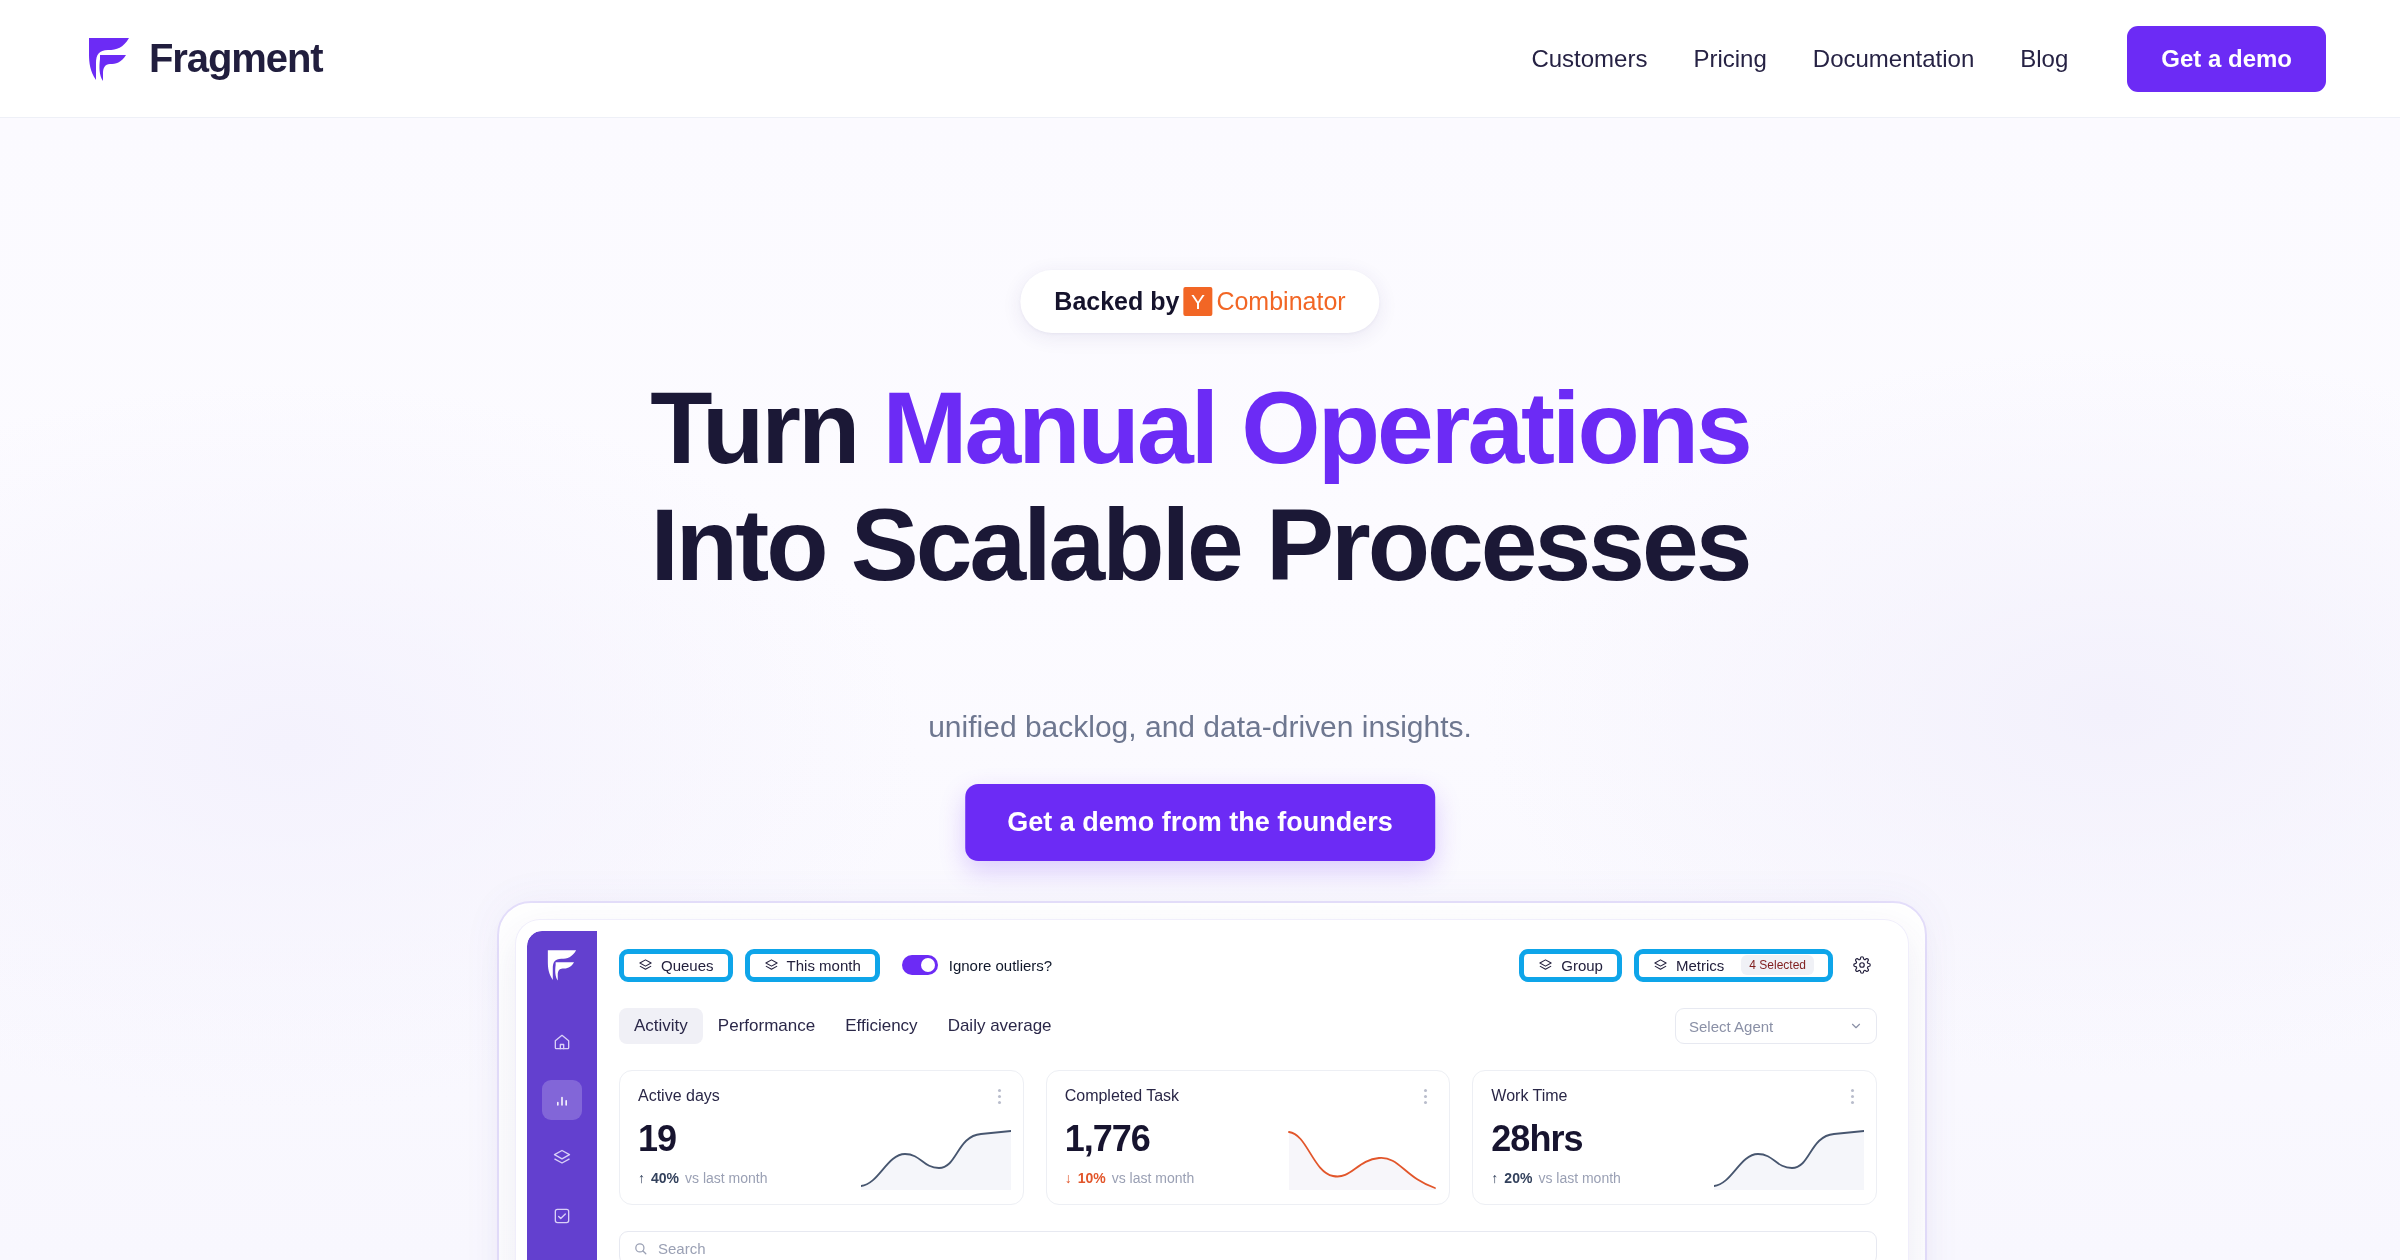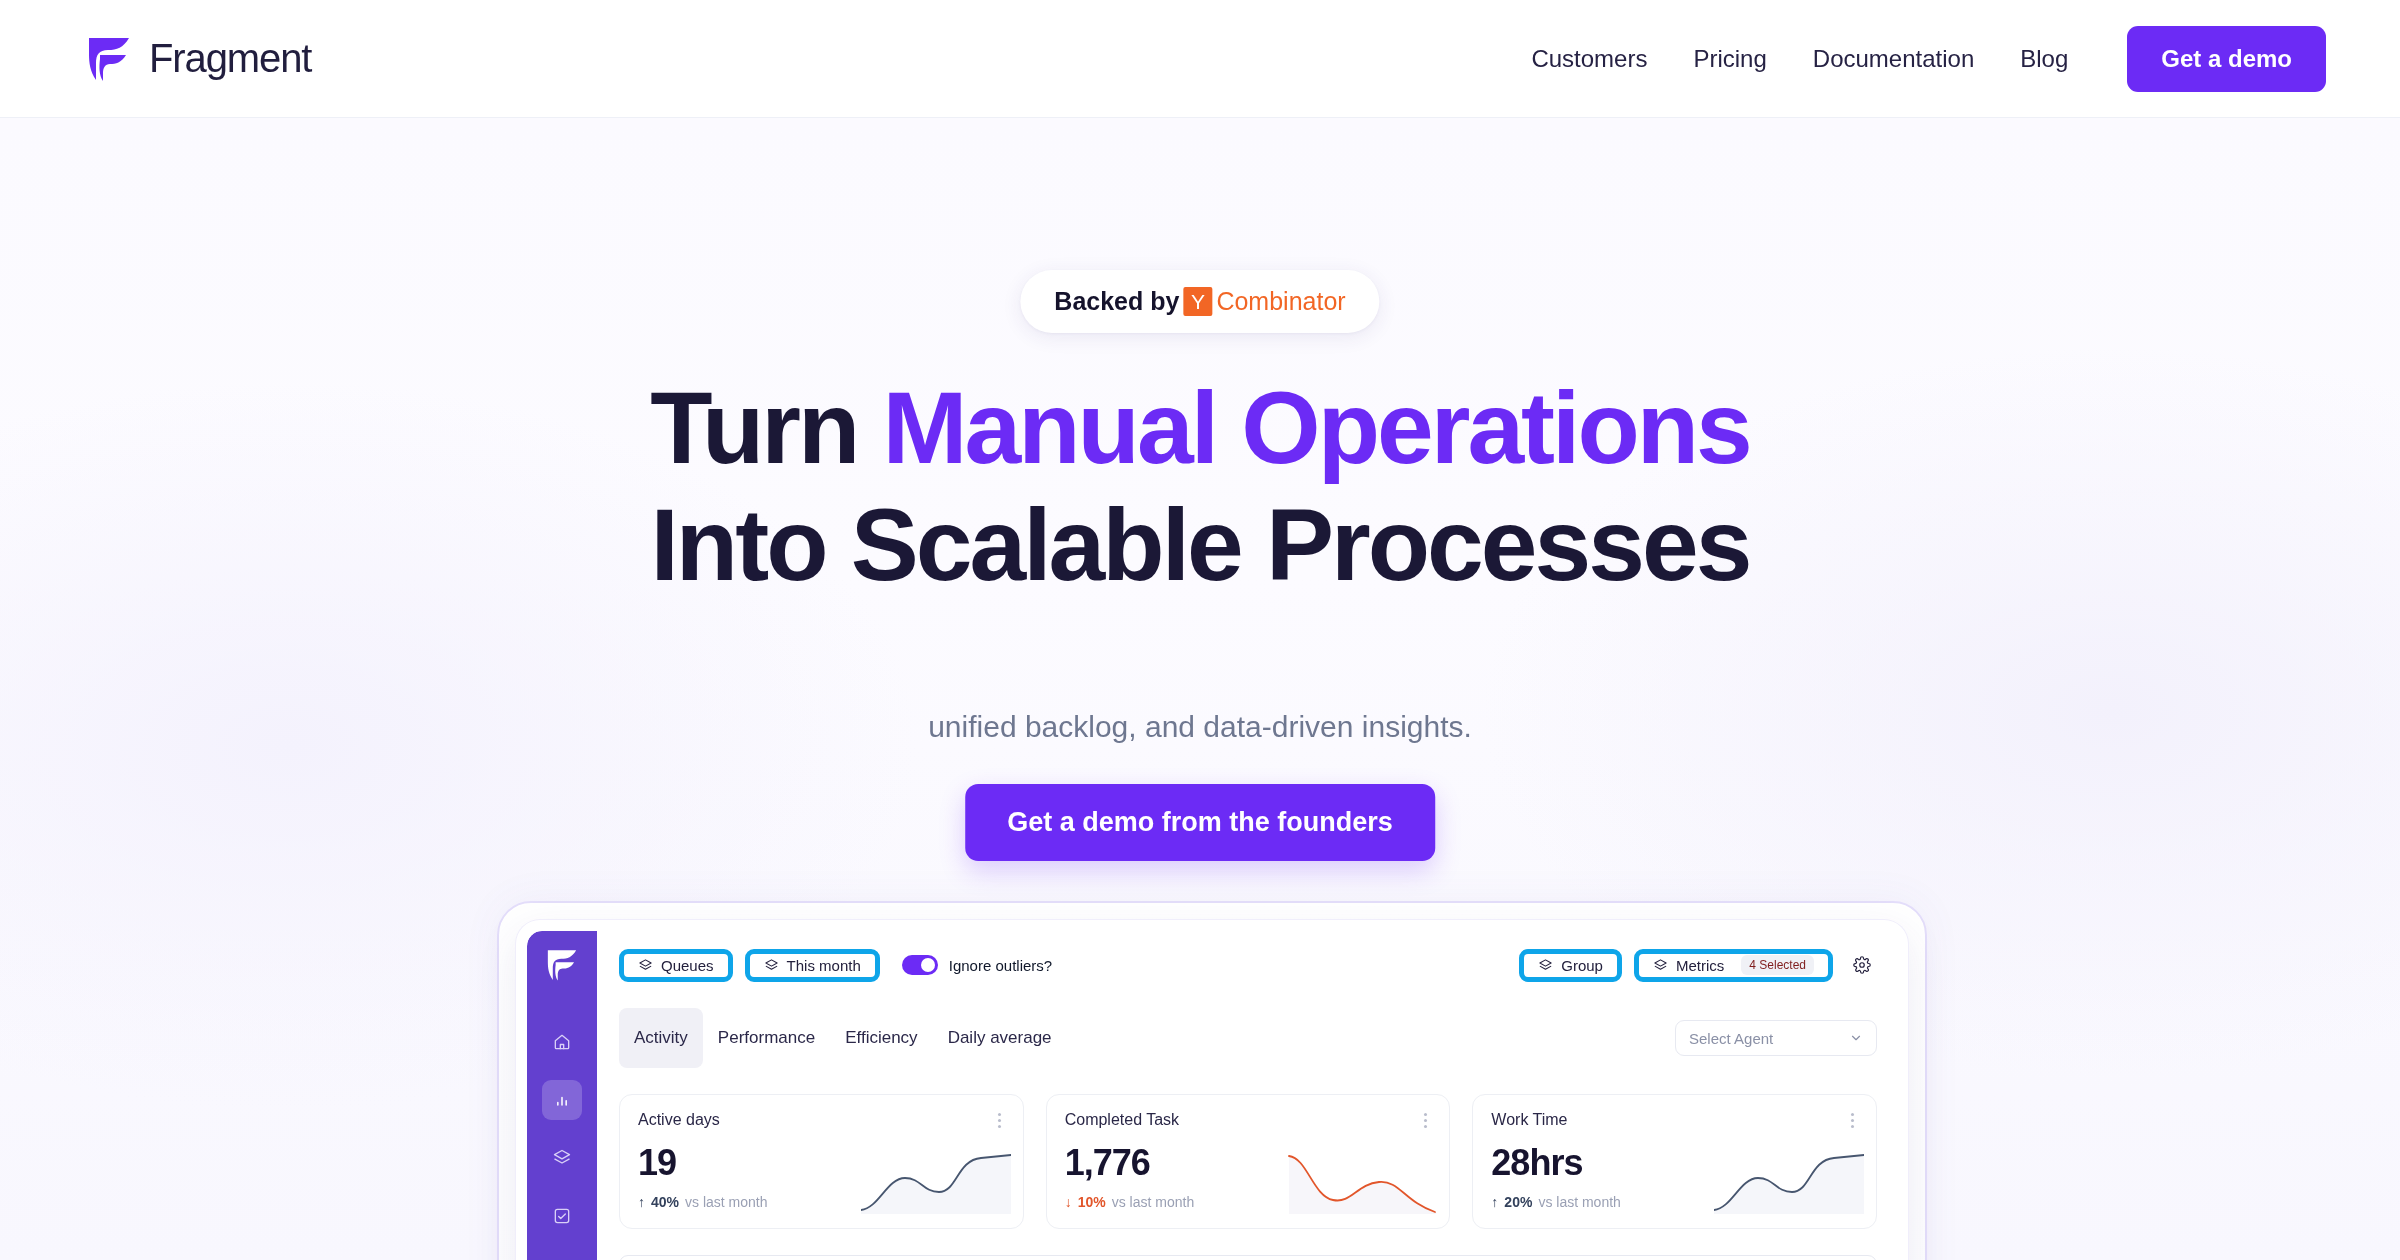--- a/index.html
+++ b/index.html
@@ -18,21 +18,21 @@
     background:#ffffff;
     display:flex;
     align-items:center;
     justify-content:space-between;
     padding:0 74px 0 86px;
     border-bottom:1px solid #eef0f7;
     z-index:30;
   }
   .brand{ display:flex; align-items:center; gap:17px; }
   .brand-mark{ width:46px; height:48px; display:block; }
-  .brand-name{ font-size:40px; font-weight:400; letter-spacing:-1.1px; color:#211e3e; }
+  .brand-name{ font-size:40px; font-weight:700; letter-spacing:-1.1px; color:#211e3e; }
 
   .nav{ display:flex; align-items:center; gap:0; }
   .nav-link{
     font-size:24px; font-weight:500; color:#262244;
     padding:0 23px; text-decoration:none; white-space:nowrap; cursor:pointer;
   }
   .cta-header{
     margin-left:36px;
     background:#6c2bf5;
     color:#fff;
@@ -180,21 +180,21 @@
     padding:3px 8px; border-radius:6px; margin-left:9px; white-space:nowrap;
   }
   .icon-btn{
     width:30px; height:30px; margin-left:14px;
     display:flex; align-items:center; justify-content:center; cursor:pointer;
   }
 
   .tabs-row{ display:flex; align-items:center; margin-top:26px; padding-right:20px; }
   .tab{
     font-size:17px; font-weight:500; color:#2b2849;
-    padding:20px 15px; border-radius:8px; cursor:pointer; white-space:nowrap;
+    padding:8px 15px; border-radius:8px; cursor:pointer; white-space:nowrap;
   }
   .tab.active{ background:#f0f0f6; }
   .select{
     margin-left:auto;
     width:202px; height:36px;
     border:1px solid #e7e9f1; border-radius:9px; background:#fff;
     display:flex; align-items:center; justify-content:space-between;
     padding:2px 13px; font-size:15px; color:#8a90a6; cursor:pointer;
   }
 

